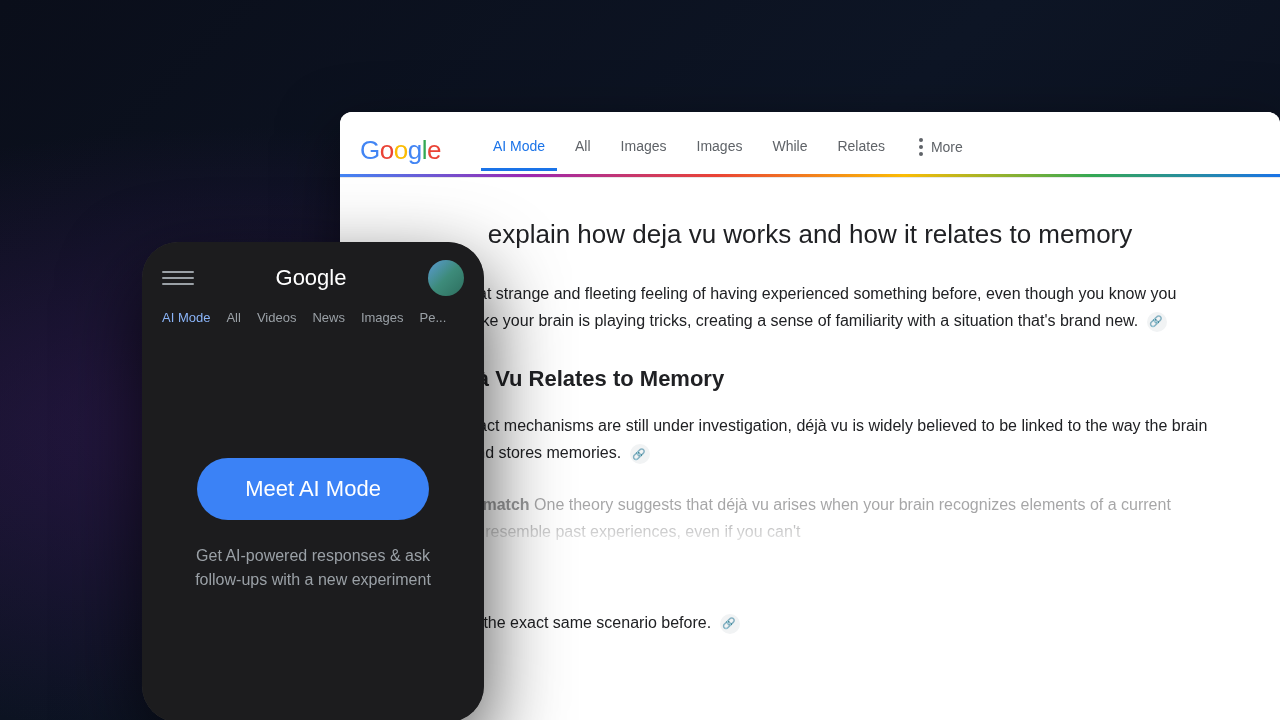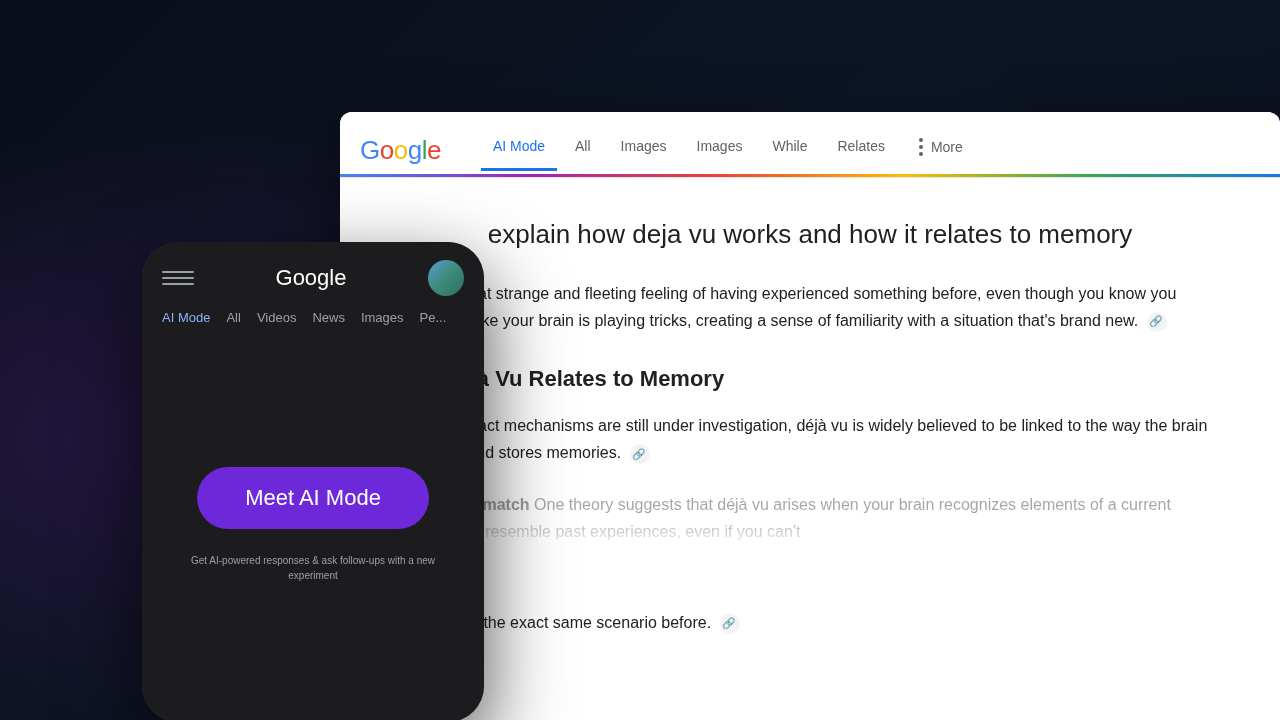--- a/index.html
+++ b/index.html
@@ -265,21 +265,21 @@
       flex-direction: column;
       align-items: center;
       justify-content: center;
       padding: 20px 30px 30px;
     }
 
     .meet-ai-btn {
       position: relative;
       padding: 18px 48px;
       border-radius: 50px;
-      background: #6d28d9;
+      background: #3b82f6;
       border: none;
       cursor: pointer;
       margin-bottom: 24px;
     }
 
     .meet-ai-btn::before {
       content: '';
       position: absolute;
       inset: -2px;
       border-radius: 52px;
@@ -288,21 +288,21 @@
     }
 
     .meet-ai-btn-text {
       font-size: 22px;
       font-weight: 500;
       color: #ffffff;
       white-space: nowrap;
     }
 
     .phone-description {
-      font-size: 10px;
+      font-size: 16px;
       color: #9aa0a6;
       text-align: center;
       line-height: 1.5;
     }
 
     
     .dots-icon {
       display: flex;
       flex-direction: column;
       gap: 3px;

